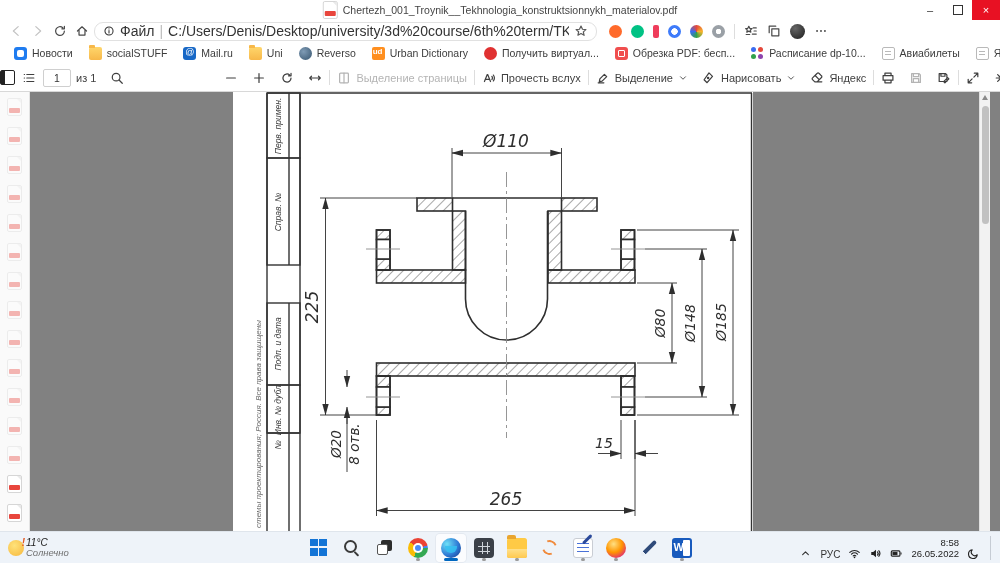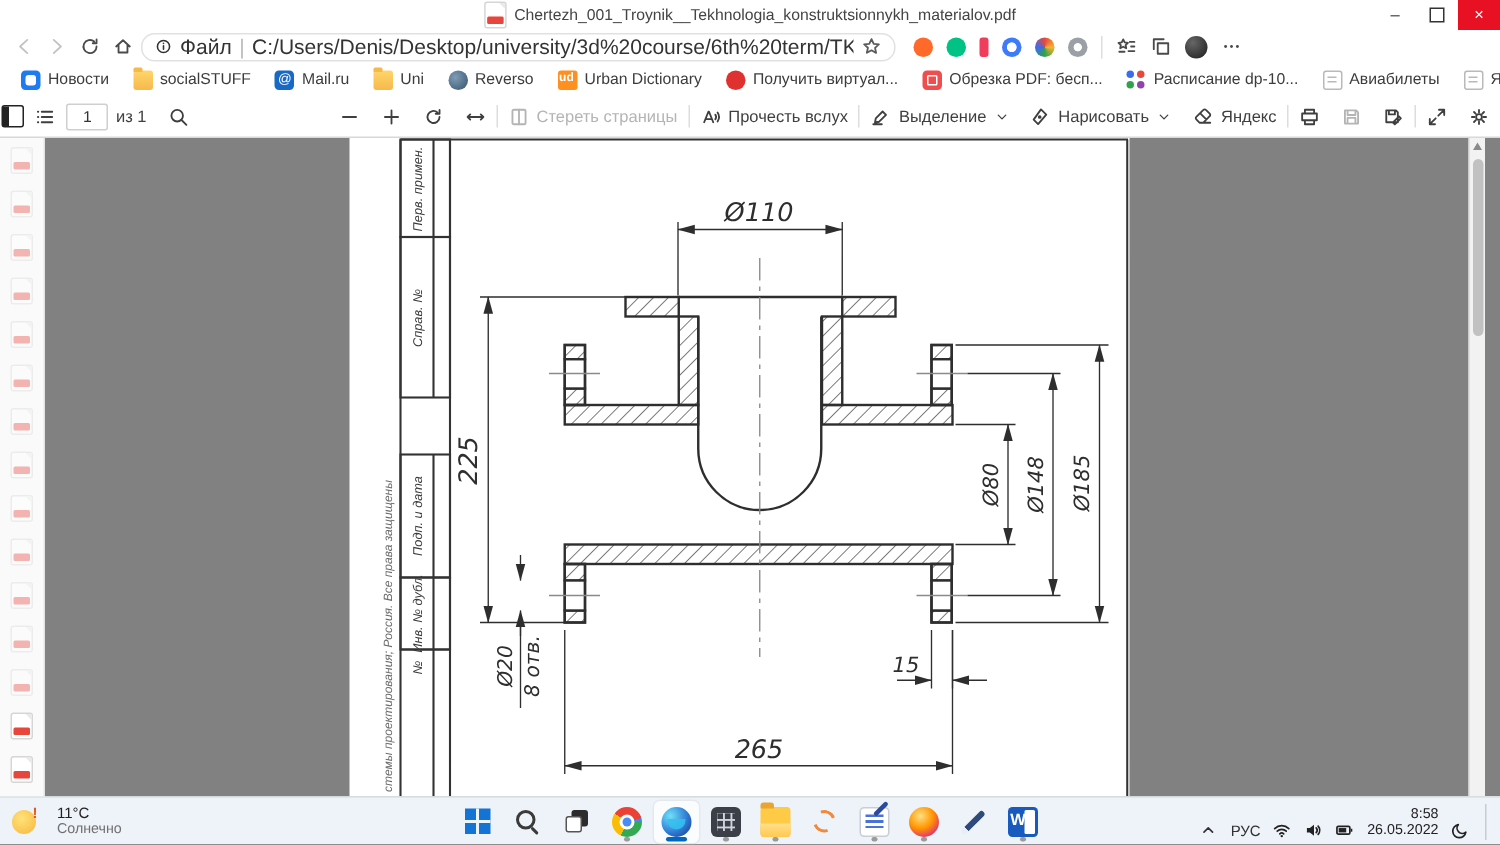--- a/index.html
+++ b/index.html
@@ -71,21 +71,21 @@
   .pdfic::before{content:"";position:absolute;right:0;top:0;border-style:solid;border-width:0 4px 4px 0;border-color:transparent #e9e9e9 transparent transparent;}
   .tabitem{width:26px;height:22px;display:flex;align-items:center;justify-content:center;border-radius:5px;flex:0 0 auto;}
   .tabitem.faded .pdfic{opacity:.38;}
   .content{position:absolute;left:30px;top:0;width:960px;height:439px;background:#818181;overflow:hidden;}
   .content svg{position:absolute;left:0;top:0;}
   .scrollbar{position:absolute;right:0;top:0;width:11px;height:439px;background:#f2f2f2;border-left:1px solid #e0e0e0;box-sizing:border-box;}
   .sb-up{position:absolute;top:3px;left:2px;width:0;height:0;border-left:3.5px solid transparent;border-right:3.5px solid transparent;border-bottom:5px solid #8a8a8a;}
   .sb-thumb{position:absolute;top:14px;left:2px;width:7px;height:118px;background:#c1c1c1;border-radius:4px;}
   
   .taskbar{top:531px;height:32px;background:#eef3f9;border-top:1px solid #dfe5ec;display:flex;align-items:center;}
-  .weather{position:absolute;left:8px;display:flex;align-items:center;gap:14px;}
+  .weather{position:absolute;left:8px;display:flex;align-items:center;gap:2px;font-style:italic;}
   .sun{width:16px;height:16px;border-radius:50%;background:radial-gradient(circle at 40% 35%,#ffe27a,#f6b73c);position:relative;}
   .sun::after{content:"!";position:absolute;right:-1px;top:-3px;color:#e25822;font-weight:bold;font-size:10px;}
   .wtxt{display:flex;flex-direction:column;line-height:1.1;}
   .wtemp{font-size:10px;color:#222;}
   .wdesc{font-size:9.5px;color:#707070;}
   .apps{margin:0 auto;display:flex;align-items:center;gap:3px;}
   .tb-app{width:30px;height:28px;display:flex;align-items:center;justify-content:center;border-radius:4px;position:relative;}
   .tb-app.running::after{content:"";position:absolute;bottom:1px;left:50%;transform:translateX(-50%);
     width:4px;height:3px;border-radius:2px;background:#9b9b9b;}
   .tb-app.active{background:rgba(255,255,255,.75);box-shadow:0 0 0 1px #e4e9f0;}
@@ -292,21 +292,21 @@
           <svg class="ic" viewBox="0 0 16 16">
             <path d="M2 8h12M2 8l2-2M2 8l2 2M14 8l-2-2M14 8l-2 2"></path>
           </svg>
         </span>
       <span class="vdiv"></span>
       <span class="pbtn gray">
         <svg class="ic" viewBox="0 0 16 16">
             <rect x="3" y="2.5" width="10" height="11" rx="1"></rect>
             <path d="M8 2.5v11"></path>
           </svg>
-        <span>Стереть страницы</span>
+        <span>Выделение страницы</span>
       </span>
       <span class="vdiv"></span>
       <span class="pbtn">
         <svg class="ic" viewBox="0 0 16 16">
             <path d="M2.8 12 6 4h.5l3.2 8M3.9 9.6h4.7M11.3 6.2a3.2 3.2 0 0 1 0 3.6M13 4.6a6 6 0 0 1 0 6.8"></path>
           </svg>
         <span>Прочесть вслух</span>
       </span>
       <span class="vdiv"></span>
       <span class="pbtn">

